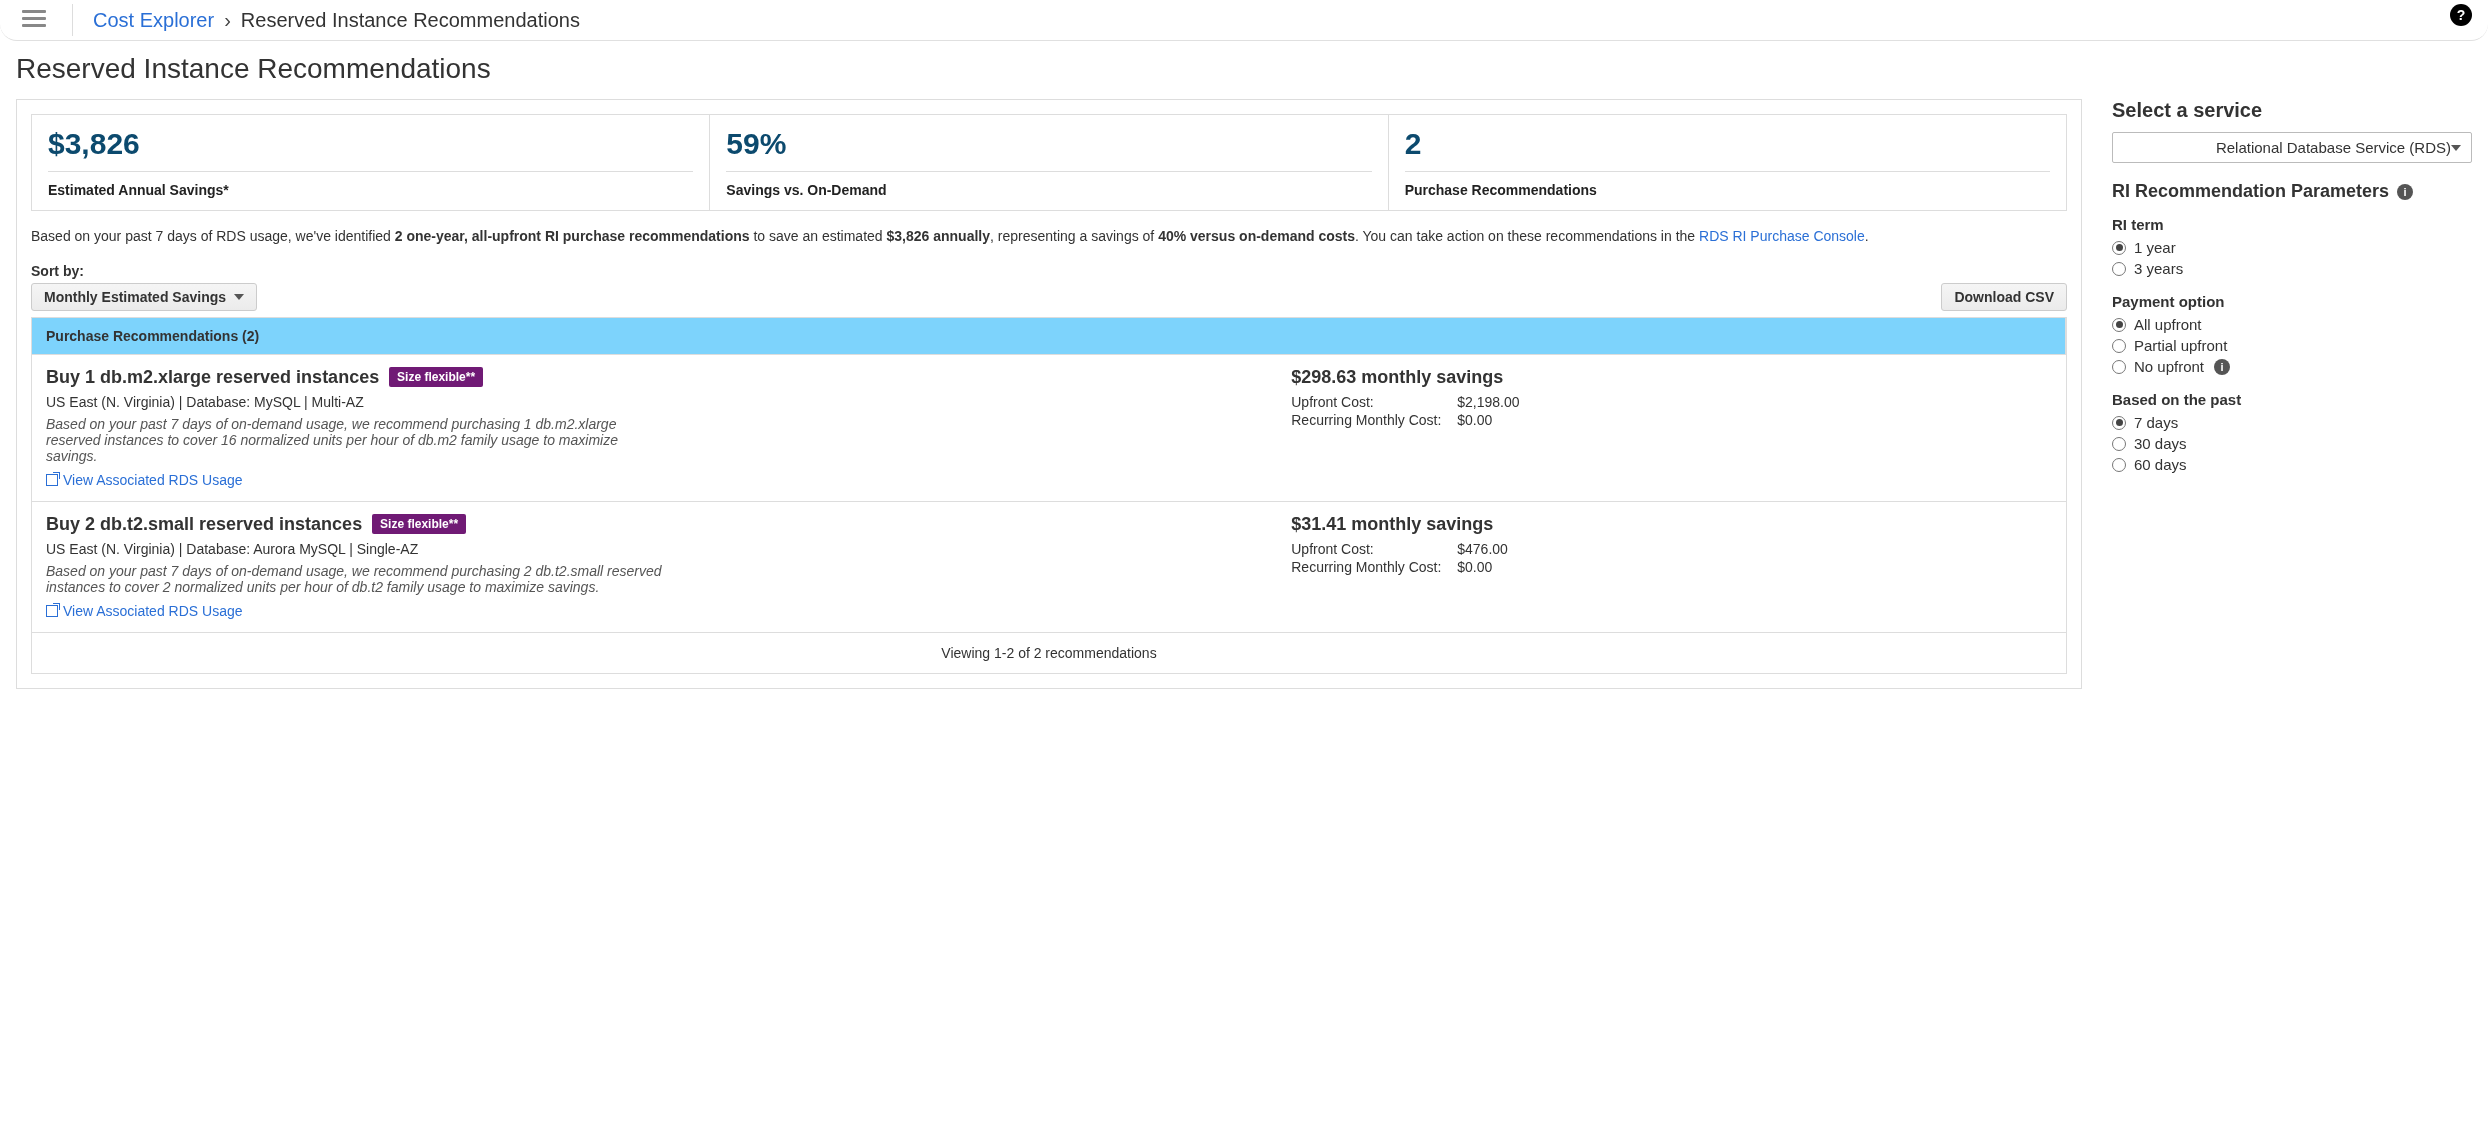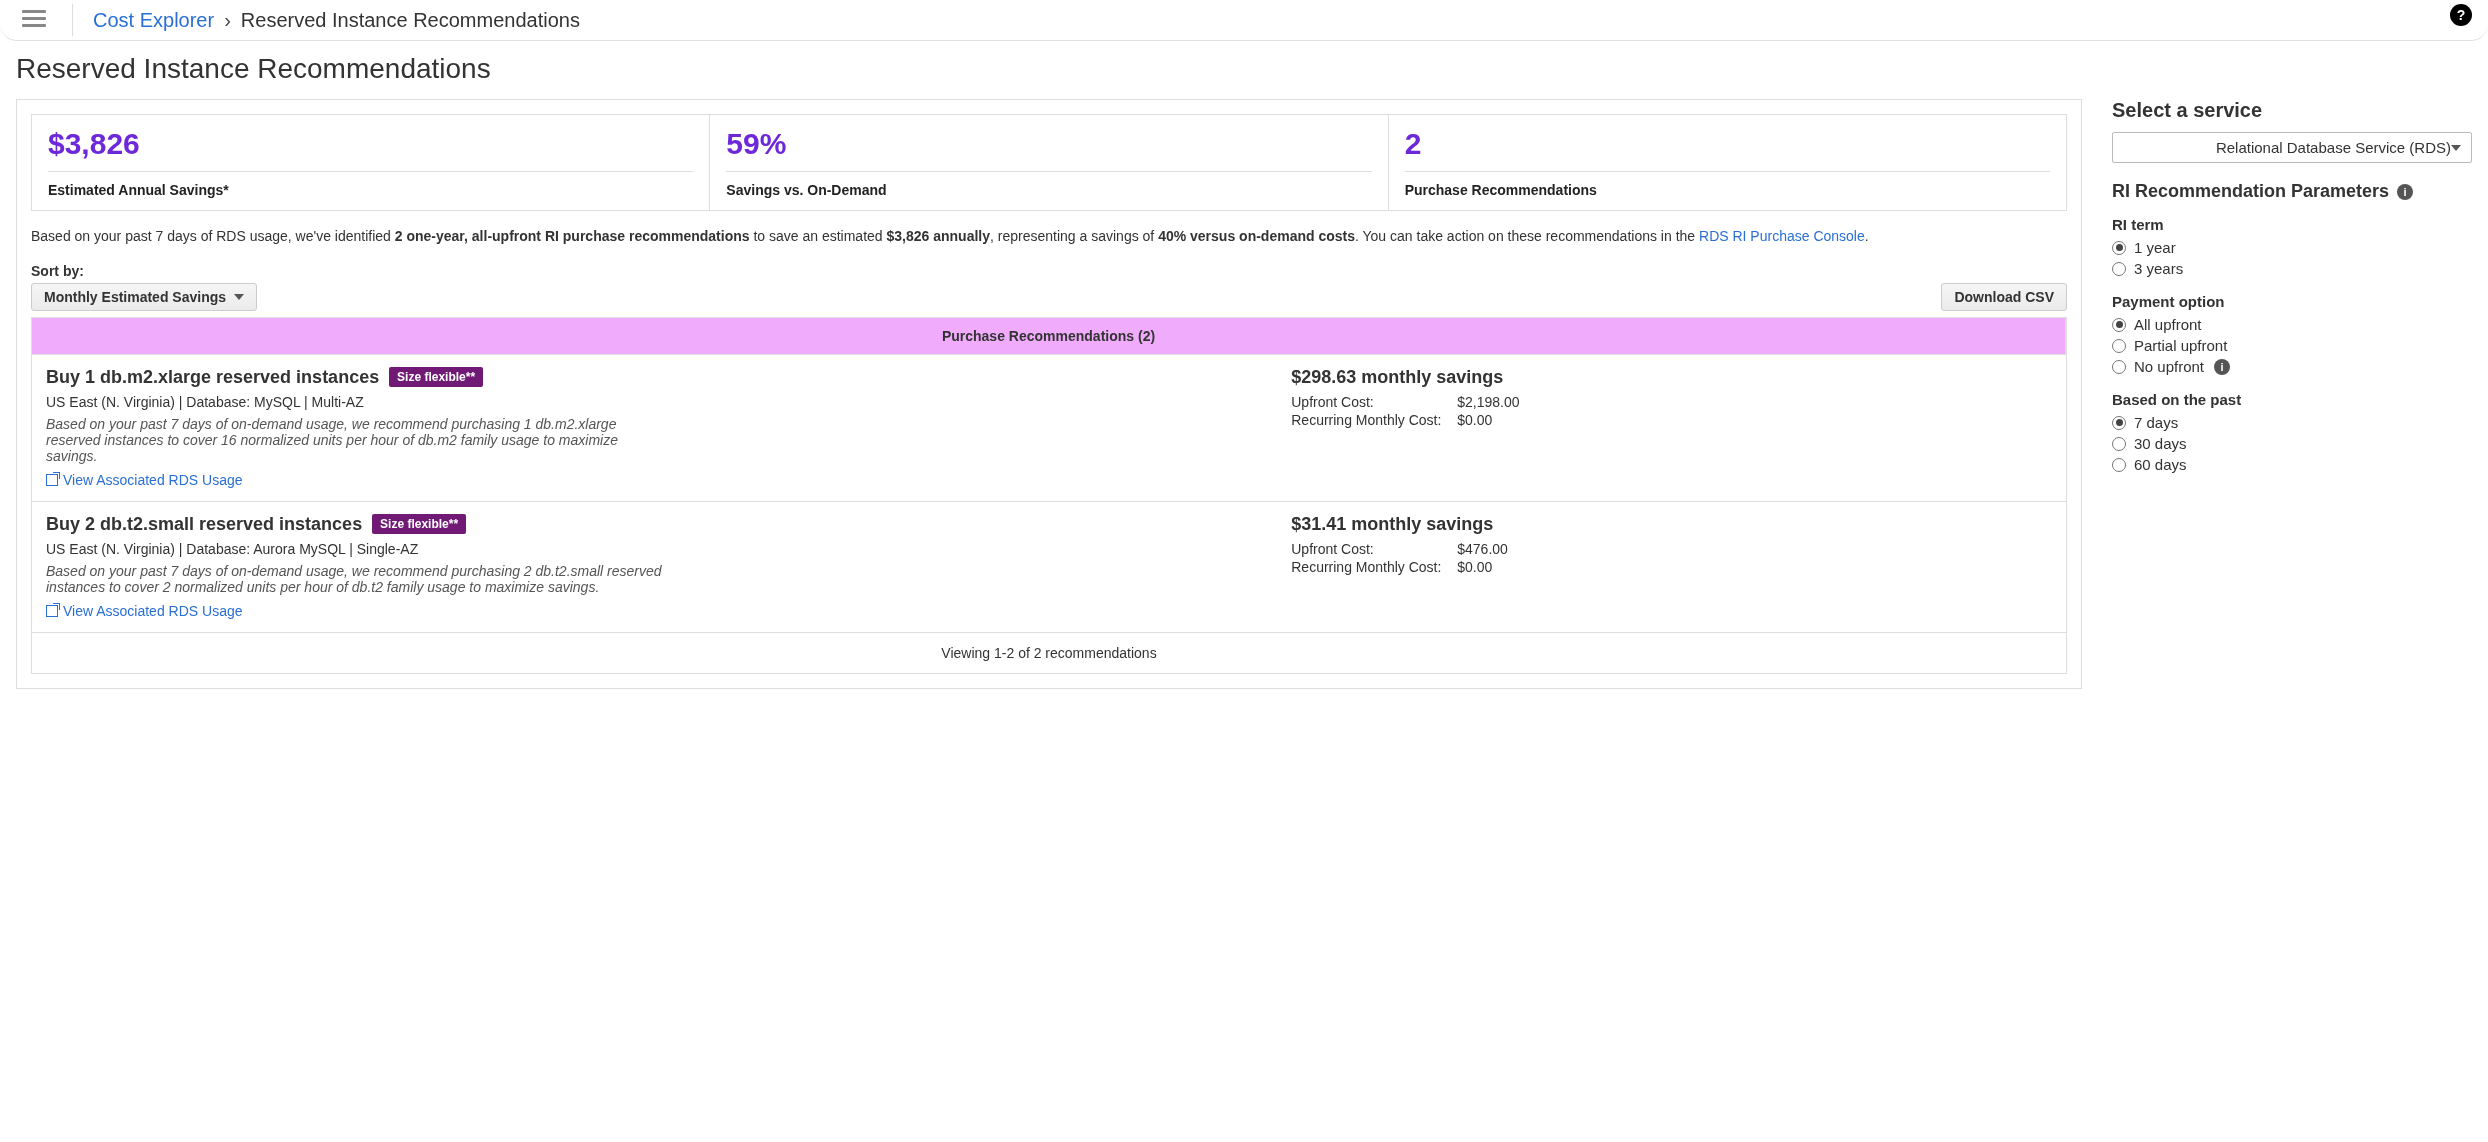--- a/index.html
+++ b/index.html
@@ -88,21 +88,21 @@
   }
   .stat-box {
     flex: 1;
     padding: 12px 16px;
     border-right: 1px solid #ddd;
   }
   .stat-box:last-child { border-right: none; }
   .stat-value {
     font-size: 30px;
     font-weight: bold;
-    color: #6d28d9;
+    color: #0c4a6e;
   }
   .stat-rule {
     height: 1px;
     background: #ddd;
     margin: 10px 0;
   }
   .stat-label {
     font-size: 14px;
     font-weight: bold;
     color: #222;
@@ -143,24 +143,23 @@
     width: 0; height: 0;
     border-left: 5px solid transparent;
     border-right: 5px solid transparent;
     border-top: 6px solid #555;
   }
   .rec-table {
     border: 1px solid #ddd;
   }
   .rec-header {
     display: flex;
-    background: #f0abfc;
+    background: #7dd3fc;
     border-bottom: 1px solid #ddd;
     font-weight: bold;
-    text-align: center;
   }
   .rec-header .col-left {
     flex: 1.6;
     padding: 10px 14px;
     border-right: 1px solid #ddd;
   }
   .rec-header .col-right {
     flex: 1;
     padding: 10px 14px;
   }

